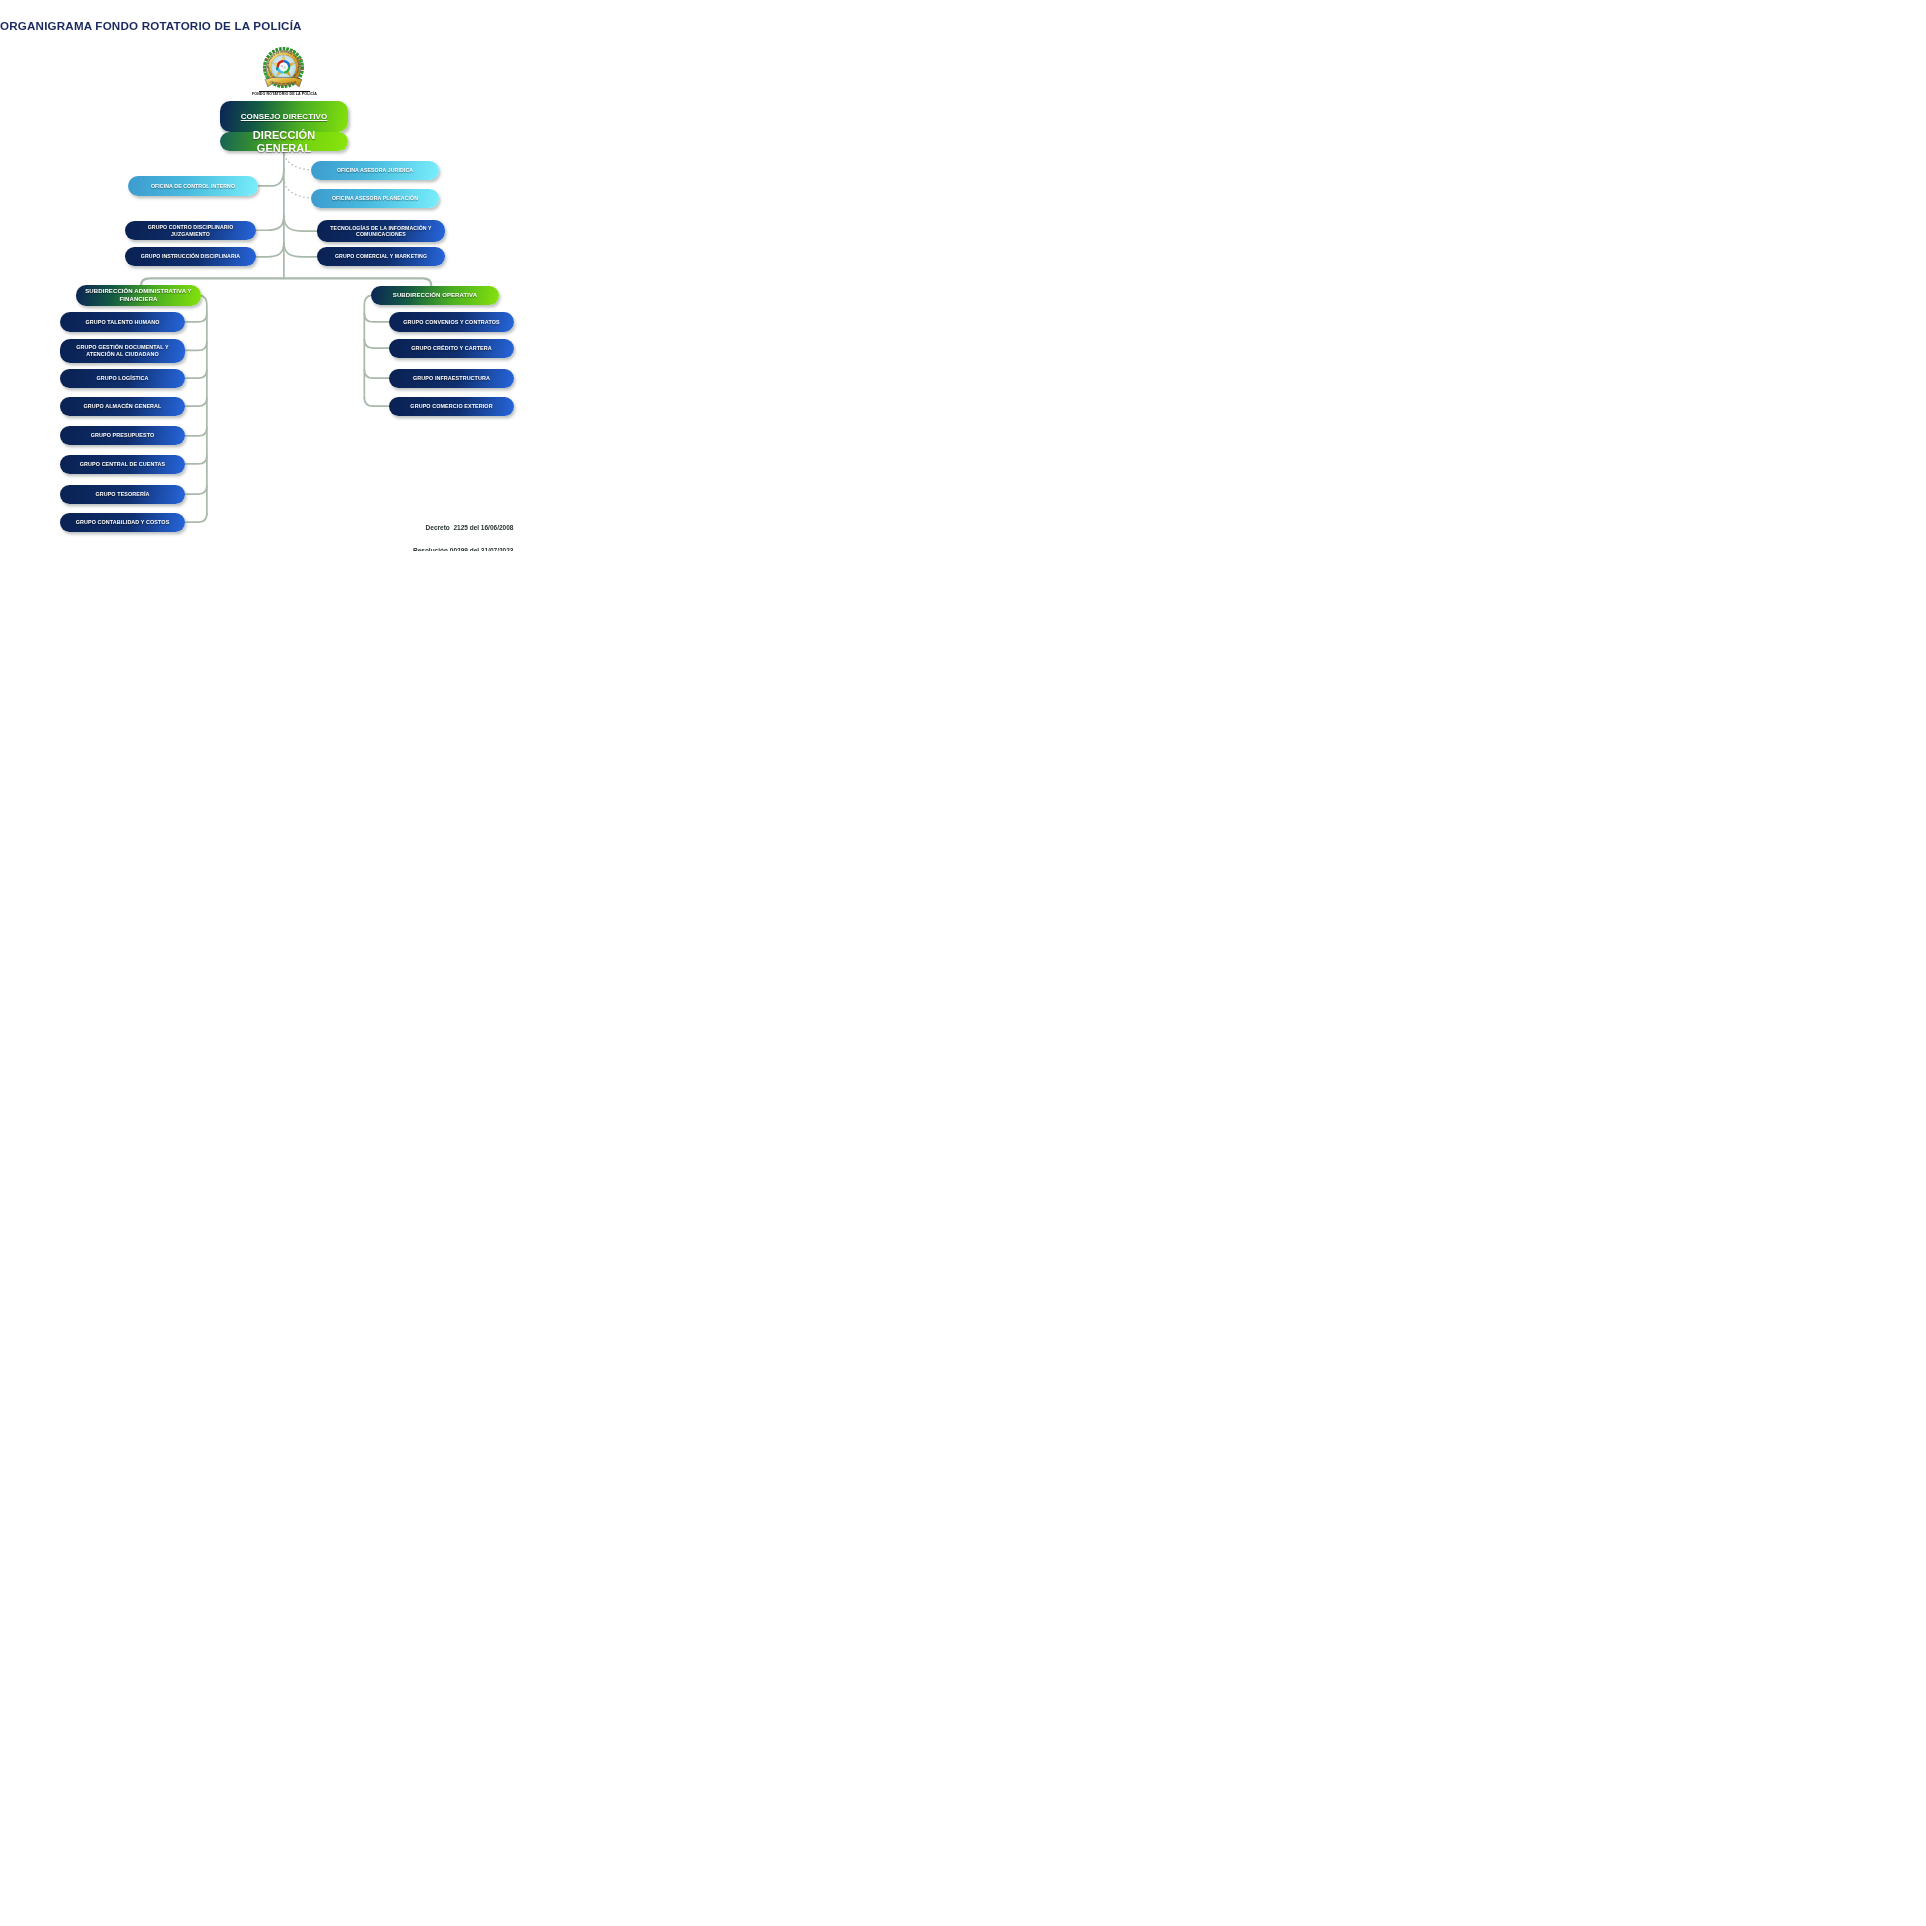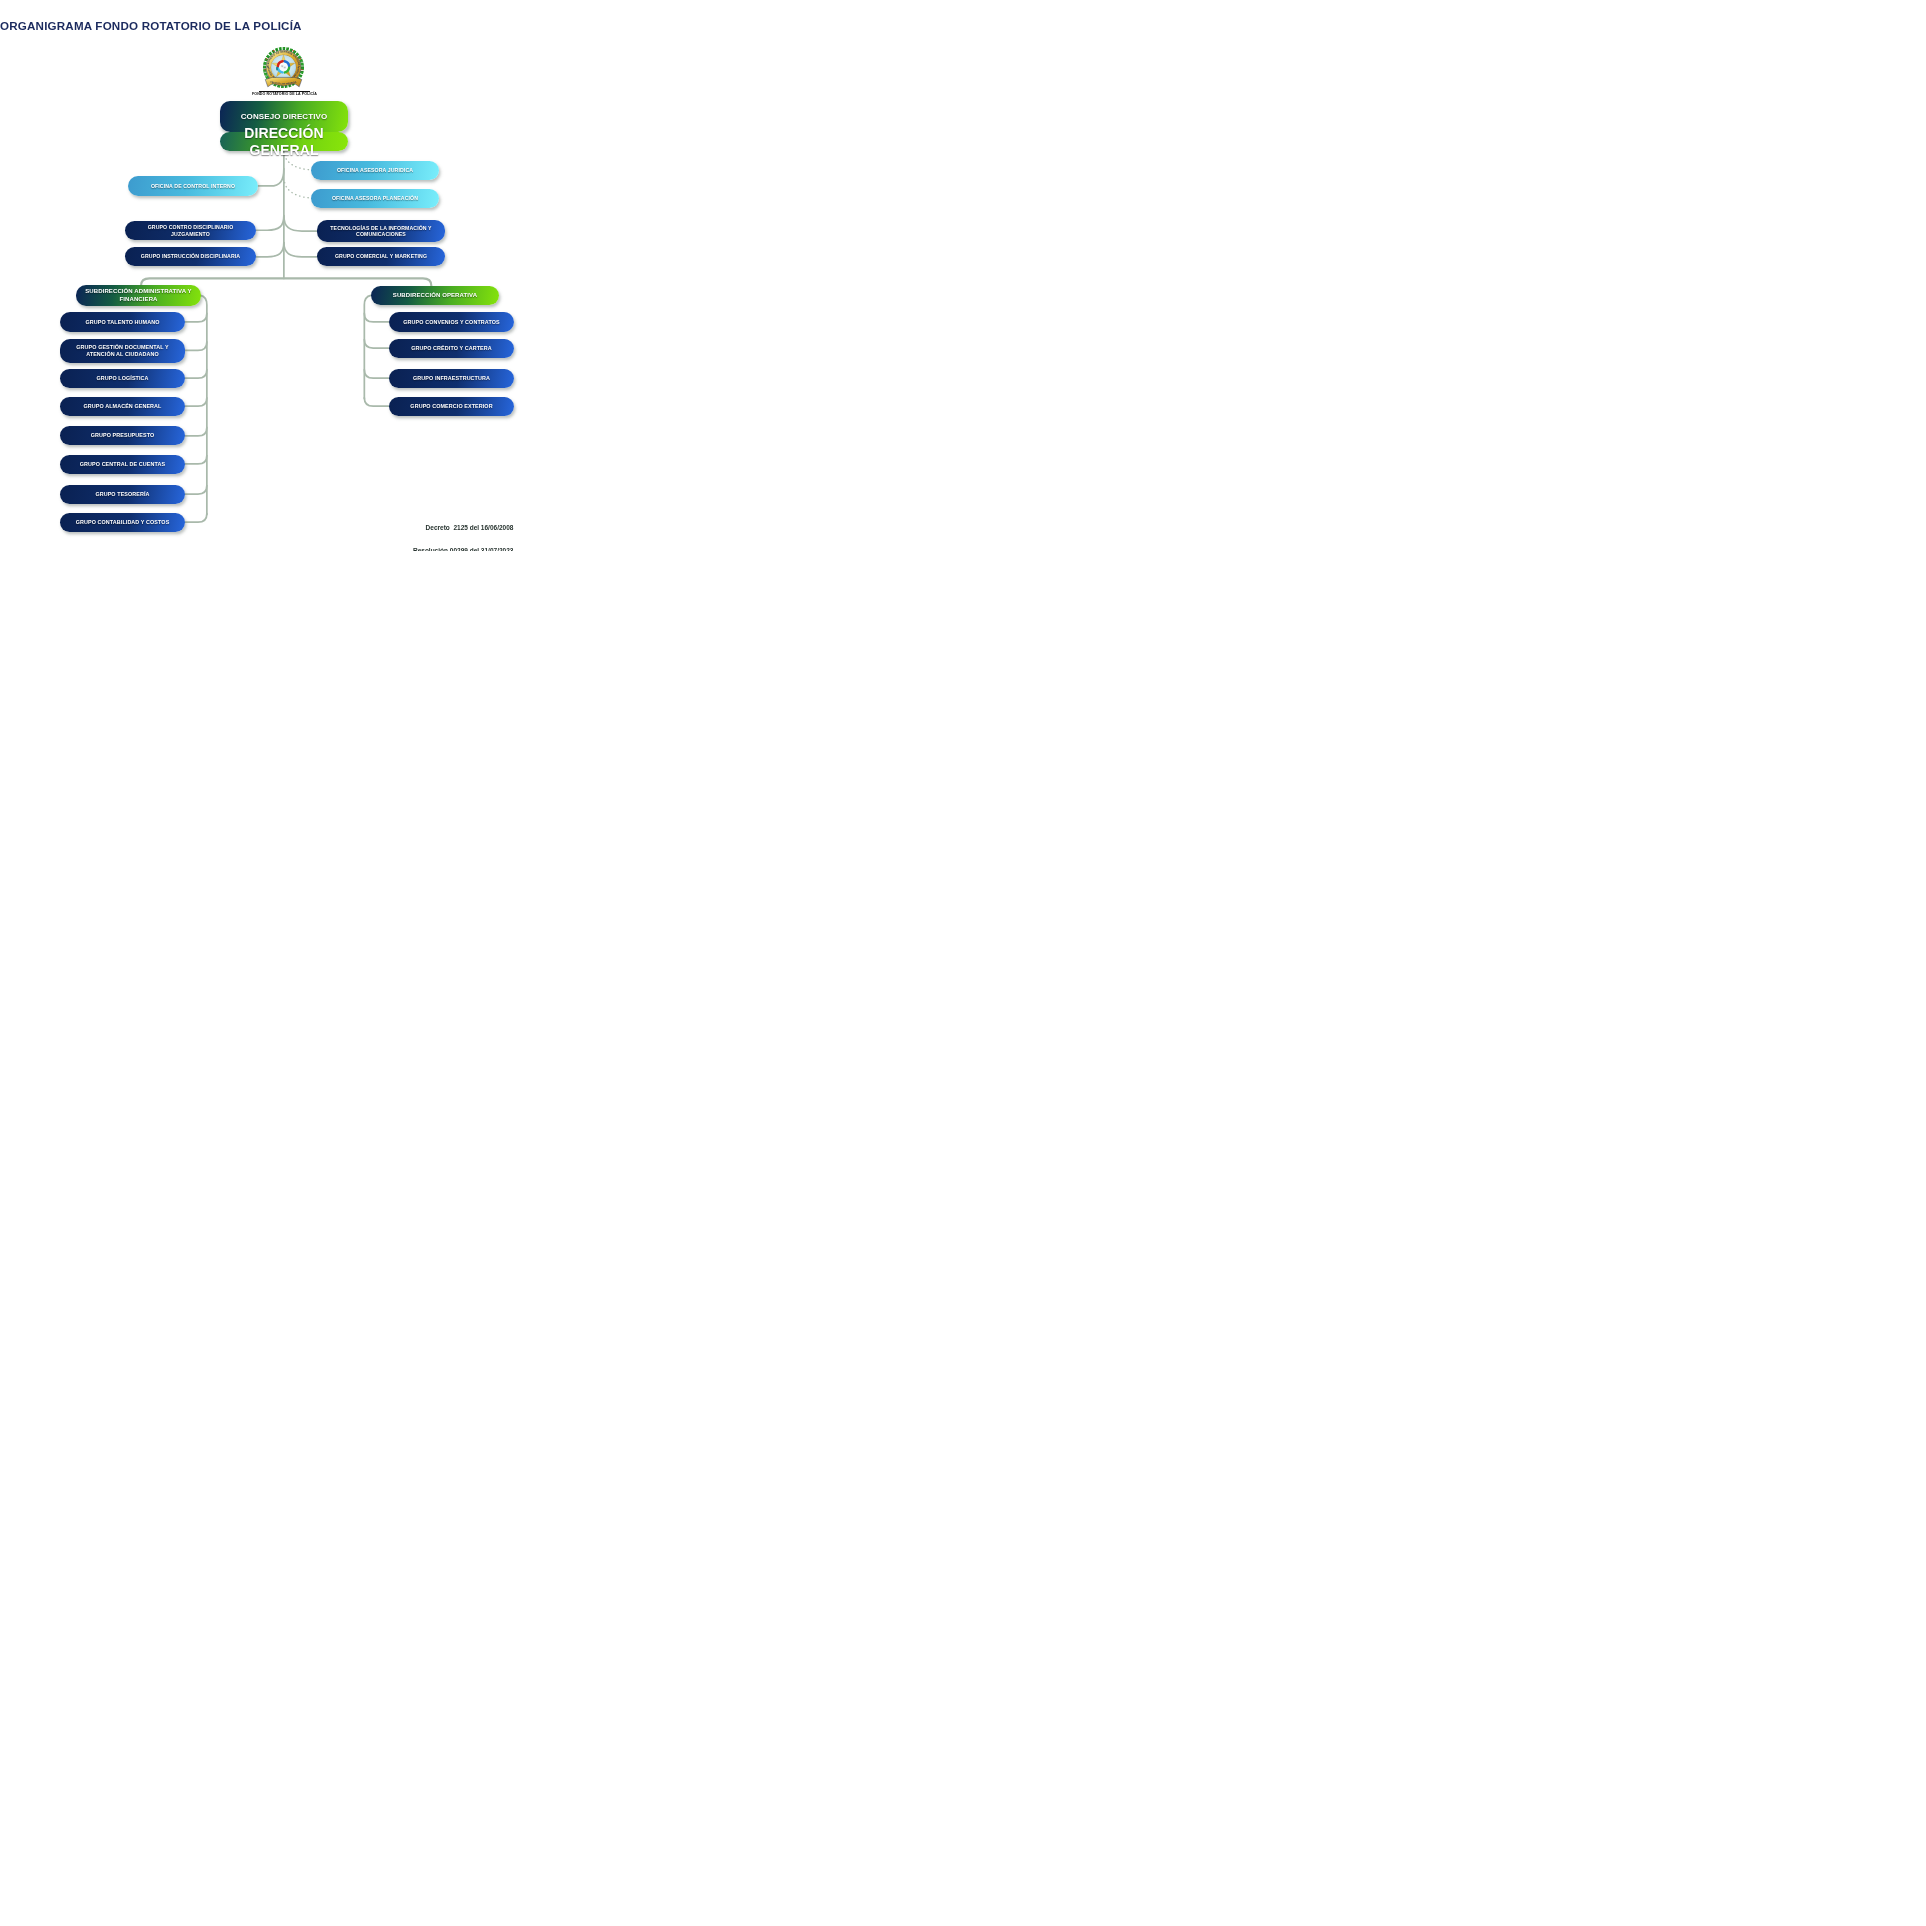--- a/index.html
+++ b/index.html
@@ -17,21 +17,21 @@
     text-align:center;color:#ffffff;font-weight:800;line-height:1.18;
     padding:1.5px 7px;box-sizing:border-box;border-radius:10px;
     text-shadow:0 0.8px 1.2px rgba(0,0,0,.45);
     box-shadow:1.5px 2.3px 3.1px rgba(105,115,110,.45);
     letter-spacing:0.1px;
   }
   .b-blue {background:linear-gradient(100deg,#0a2152 0%,#0f2f6e 55%,#2766dc 100%);}
   .b-cyan {background:linear-gradient(100deg,#3d9bce 0%,#48bade 45%,#79eefb 100%);}
   .b-green{background:linear-gradient(100deg,#0b2456 0%,#145c43 30%,#4aad22 62%,#85e30b 100%);}
   .b-green2{background:linear-gradient(100deg,#176157 0%,#38942d 30%,#72d210 65%,#8ae60a 100%);}
-  .f21{font-size:8px;} .f24{font-size:14px;} .f15{font-size:6px;}
+  .f21{font-size:8px;} .f24{font-size:11px;} .f15{font-size:6px;}
   .f14{font-size:5.4px;} .f13{font-size:5.2px;}
   .logo-line{position:absolute;left:259px;top:91px;width:51px;height:1.2px;background:#101010;z-index:2;}
   .logo-caption{
     position:absolute;left:245px;top:92px;width:79px;text-align:center;z-index:2;
     font-size:3.6px;font-weight:800;color:#0d0d0d;letter-spacing:0.1px;
   }
   .footer{
     position:absolute;right:26.6px;top:508px;width:162px;text-align:right;z-index:2;
     font-size:6.5px;font-weight:800;color:#27332f;line-height:1.2;white-space:pre;
   }
@@ -143,21 +143,21 @@
     <path d="M 537 1183 C 537 1197 530 1205 514 1205 L 479 1205" stroke-width="4.5"></path>
     <path d="M 537 1261 C 537 1275 530 1283 514 1283 L 479 1283" stroke-width="4.5"></path>
     <path d="M 537 1334 C 537 1348 530 1356 514 1356 L 479 1356" stroke-width="4.5"></path>
     <path d="M 963 767 C 951 769 946 777 946 792 L 946 1035" stroke-width="4.5"></path>
     <path d="M 946 814 C 946 828 953 836 969 836 L 1009 836" stroke-width="4.5"></path>
     <path d="M 946 882 C 946 896 953 904 969 904 L 1009 904" stroke-width="4.5"></path>
     <path d="M 946 960 C 946 974 953 982 969 982 L 1009 982" stroke-width="4.5"></path>
     <path d="M 946 1033 C 946 1047 953 1055 969 1055 L 1009 1055" stroke-width="4.5"></path>
   </svg>
 
-  <div class="box b-green f21" style="left:220px;top:101px;width:128px;height:31px;">CONSEJO DIRECTIVO</div>
+  <div class="box b-green f21" style="left:220px;top:101px;width:128px;height:31px;text-decoration:underline;">CONSEJO DIRECTIVO</div>
 
   <div class="box b-green2 f24" style="left:220px;top:132px;width:128px;height:19px;">DIRECCIÓN GENERAL</div>
 
   <div class="box b-cyan f13" style="left:311px;top:161px;width:128px;height:19px;">OFICINA ASESORA JURIDICA</div>
 
   <div class="box b-cyan f13" style="left:128px;top:176px;width:130px;height:20px;">OFICINA DE CONTROL INTERNO</div>
 
   <div class="box b-cyan f13" style="left:311px;top:189px;width:128px;height:19px;">OFICINA ASESORA PLANEACIÓN</div>
 
   <div class="box b-blue f13" style="left:125px;top:221px;width:131px;height:19px;padding:1.5px 3.9px;">GRUPO CONTRO DISCIPLINARIO JUZGAMIENTO</div>

